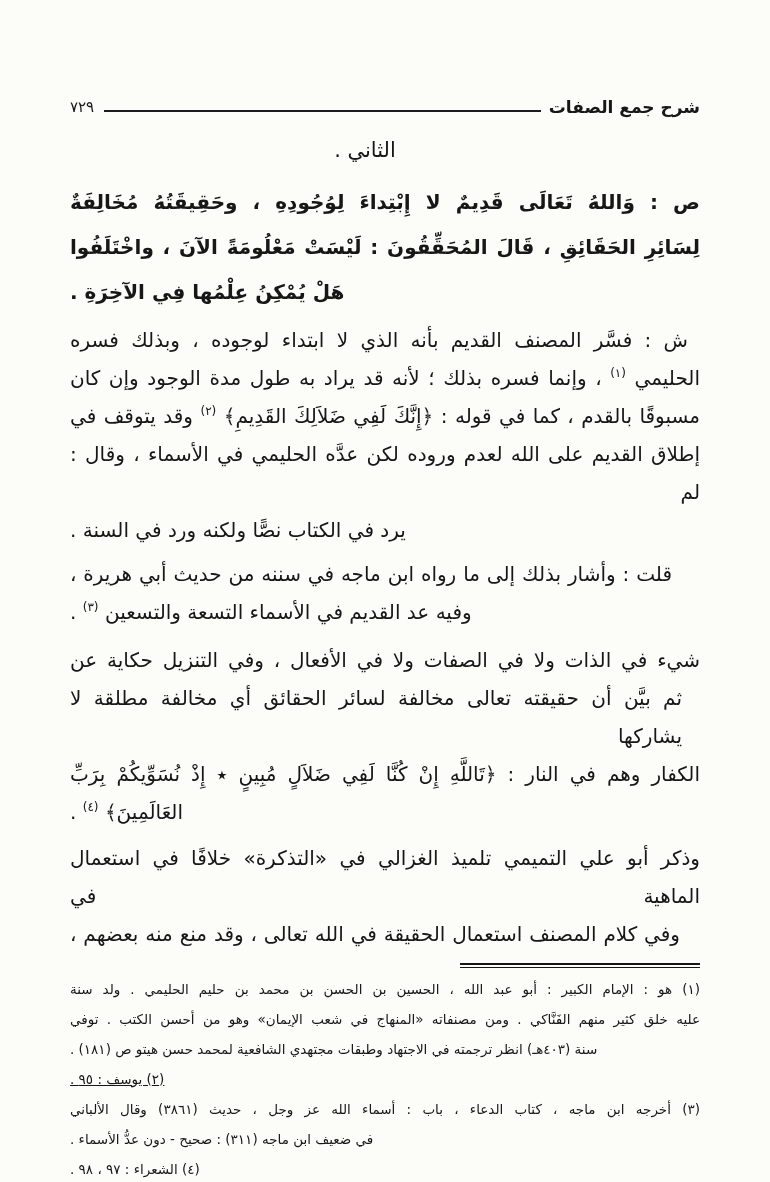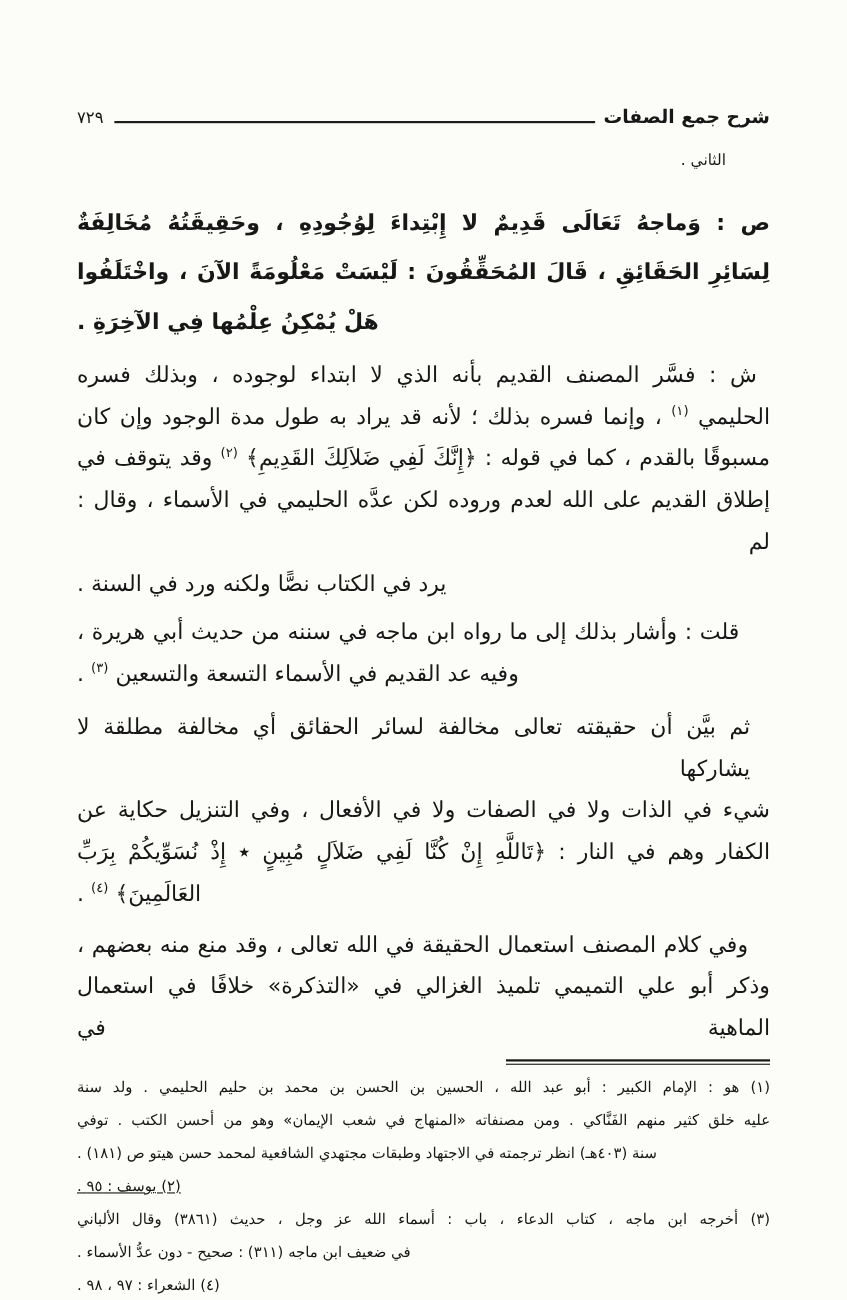--- a/index.html
+++ b/index.html
@@ -12,21 +12,21 @@
     box-sizing:border-box;
     padding:92px 70px 0 70px;
     overflow:hidden;
   }
   
   .hdr{display:flex;align-items:center;height:30px;}
   .hdr-title{font-size:17px;font-weight:bold;white-space:nowrap;letter-spacing:0;}
   .hdr-rule{flex:1;height:0;border-top:2px solid #1c1c1c;margin:8px 8px 0 10px;}
   .hdr-num{font-size:15px;white-space:nowrap;}
   
-  .cont{margin-top:16px;height:28px;font-size:14px;text-align:right;padding-right:40px;}
+  .cont{margin-top:16px;height:28px;font-size:21px;text-align:center;padding-right:40px;}
   
   .matn{margin-top:14px;font-weight:bold;}
   .matn .line{font-size:20px;line-height:45px;}
   
   .bodytext .line{font-size:20px;line-height:38px;}
   .p1{margin-top:6px;}
   .p2{margin-top:6px;}
   .p3{margin-top:10px;}
   .p4{margin-top:8px;}
   
@@ -49,45 +49,45 @@
 
   <div class="hdr">
     <span class="hdr-title">شرح جمع الصفات</span>
     <span class="hdr-rule"></span>
     <span class="hdr-num">٧٢٩</span>
   </div>
 
   <div class="cont">الثاني .</div>
 
   <div class="matn">
-      <div class="line j">ص : وَماجهُ تَعَالَى قَدِيمٌ لا إِبْتِداءَ لِوُجُودِهِ ، وحَقِيقَتُهُ مُخَالِفَةٌ</div>
+      <div class="line j">ص : وَاللهُ تَعَالَى قَدِيمٌ لا إِبْتِداءَ لِوُجُودِهِ ، وحَقِيقَتُهُ مُخَالِفَةٌ</div>
       <div class="line j">لِسَائِرِ الحَقَائِقِ ، قَالَ المُحَقِّقُونَ : لَيْسَتْ مَعْلُومَةً الآنَ ، واخْتَلَفُوا</div>
       <div class="line" style="margin-right: 115px;">هَلْ يُمْكِنُ عِلْمُها فِي الآخِرَةِ .</div>
     </div>
 
   <div class="bodytext p1">
       <div class="line j" style="margin-right: 12px;">ش : فسَّر المصنف القديم بأنه الذي لا ابتداء لوجوده ، وبذلك فسره</div>
       <div class="line j">الحليمي <sup>(١)</sup> ، وإنما فسره بذلك ؛ لأنه قد يراد به طول مدة الوجود وإن كان</div>
       <div class="line j">مسبوقًا بالقدم ، كما في قوله : ﴿إِنَّكَ لَفِي ضَلاَلِكَ القَدِيمِ﴾ <sup>(٢)</sup> وقد يتوقف في</div>
       <div class="line j">إطلاق القديم على الله لعدم وروده لكن عدَّه الحليمي في الأسماء ، وقال : لم</div>
       <div class="line">يرد في الكتاب نصًّا ولكنه ورد في السنة .</div>
     </div>
   <div class="bodytext p2">
       <div class="line j" style="margin-right: 28px;">قلت : وأشار بذلك إلى ما رواه ابن ماجه في سننه من حديث أبي هريرة ،</div>
       <div class="line">وفيه عد القديم في الأسماء التسعة والتسعين <sup>(٣)</sup> .</div>
     </div>
   <div class="bodytext p3">
+      <div class="line j">شيء في الذات ولا في الصفات ولا في الأفعال ، وفي التنزيل حكاية عن</div>
       <div class="line j" style="margin-right: 18px;">ثم بيَّن أن حقيقته تعالى مخالفة لسائر الحقائق أي مخالفة مطلقة لا يشاركها</div>
-      <div class="line j">شيء في الذات ولا في الصفات ولا في الأفعال ، وفي التنزيل حكاية عن</div>
       <div class="line j">الكفار وهم في النار : ﴿تَاللَّهِ إِنْ كُنَّا لَفِي ضَلاَلٍ مُبِينٍ ٭ إِذْ نُسَوِّيكُمْ بِرَبِّ</div>
       <div class="line">العَالَمِينَ﴾ <sup>(٤)</sup> .</div>
     </div>
   <div class="bodytext p4">
+      <div class="line j">وذكر أبو علي التميمي تلميذ الغزالي في «التذكرة» خلافًا في استعمال الماهية في</div>
       <div class="line j" style="margin-right: 20px;">وفي كلام المصنف استعمال الحقيقة في الله تعالى ، وقد منع منه بعضهم ،</div>
-      <div class="line j">وذكر أبو علي التميمي تلميذ الغزالي في «التذكرة» خلافًا في استعمال الماهية في</div>
     </div>
 
   <div class="fn-sep"></div>
 
   <div class="footnotes">
     <div>
         <div class="line j">(١) هو : الإمام الكبير : أبو عبد الله ، الحسين بن الحسن بن محمد بن حليم الحليمي . ولد سنة</div>
         <div class="line j">عليه خلق كثير منهم الفَنَّاكي . ومن مصنفاته «المنهاج في شعب الإيمان» وهو من أحسن الكتب . توفي</div>
         <div class="line">سنة (٤٠٣هـ) انظر ترجمته في الاجتهاد وطبقات مجتهدي الشافعية لمحمد حسن هيتو ص (١٨١) .</div>
       </div>

